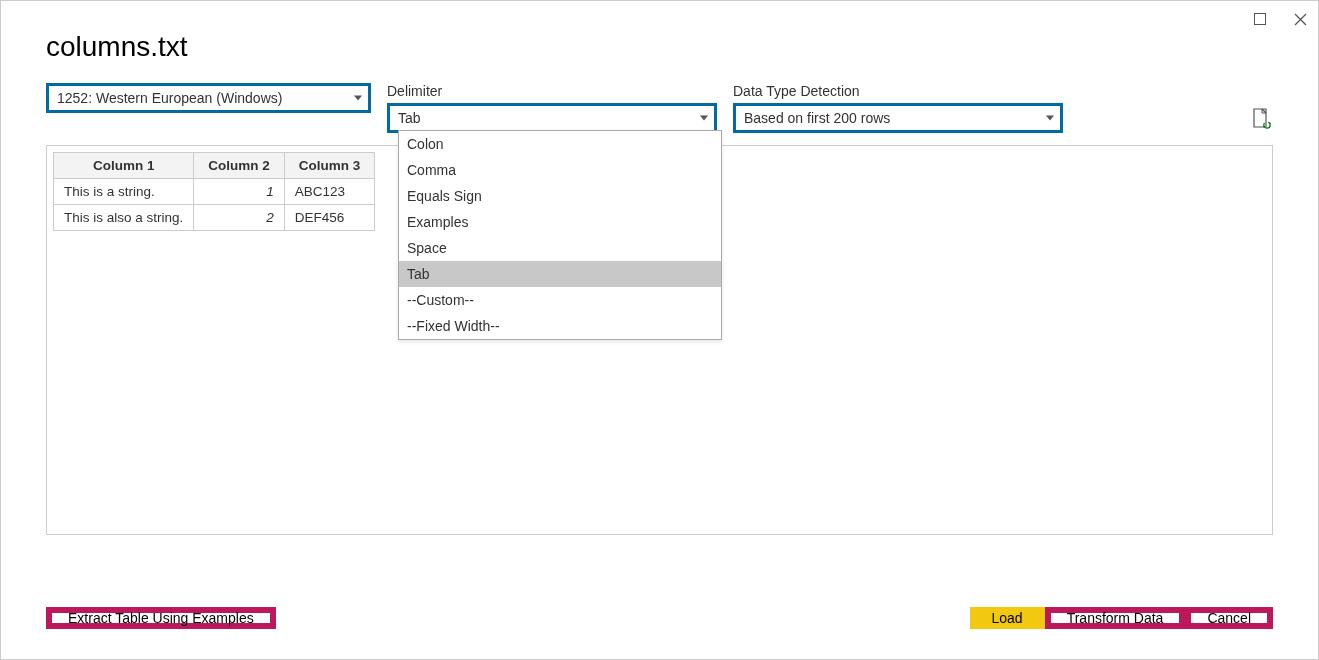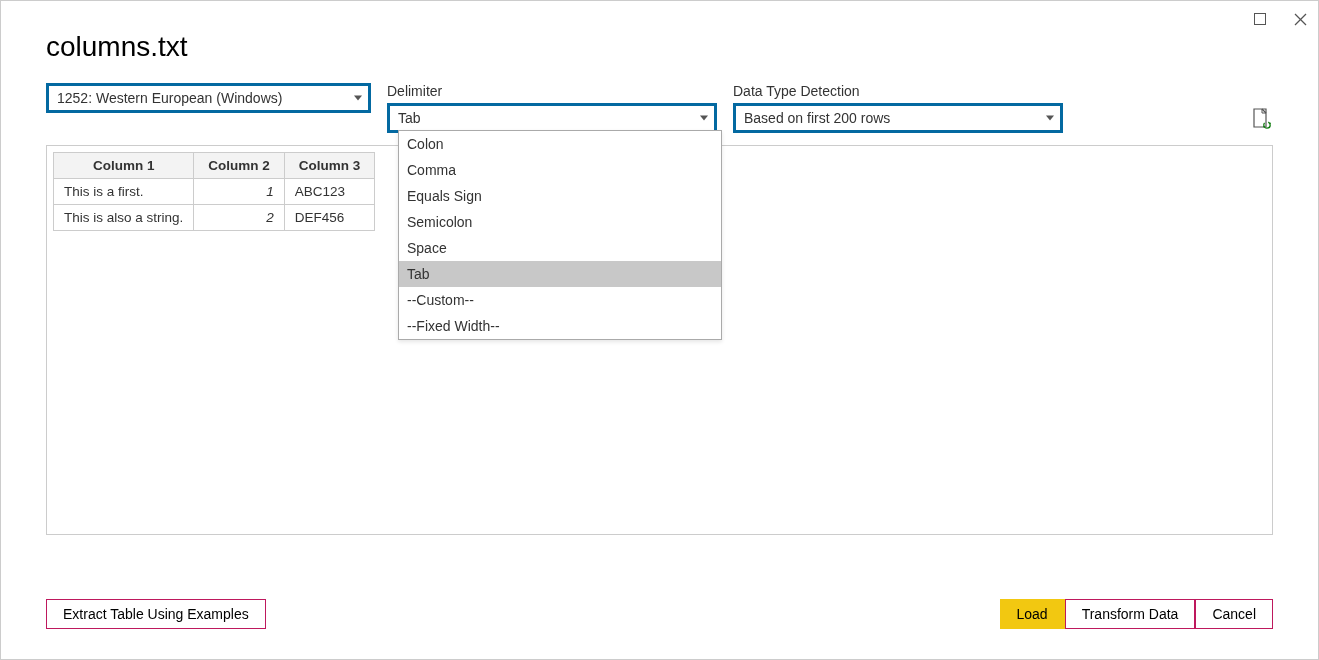--- a/index.html
+++ b/index.html
@@ -137,23 +137,23 @@
   .footer {
     position: absolute;
     bottom: 0;
     left: 0;
     right: 0;
     display: flex;
     justify-content: space-between;
     align-items: center;
   }
   .btn {
-    height: 30px;
+    height: 22px;
     padding: 0 16px;
-    border: 1px solid #be185d;
+    border: 6px solid #be185d;
     background: #fff;
     font-size: 14px;
     cursor: pointer;
     font-family: inherit;
     display: inline-flex;
     align-items: center;
     justify-content: center;
   }
   .btn.primary {
     background: #f2c811;
@@ -193,21 +193,21 @@
 
     <div class="control-group delim">
       <span class="control-label">Delimiter</span>
       <div class="dropdown" style="position:relative;">
         <span>Tab</span>
         <span class="caret"></span>
         <div class="dropdown-list" id="delim-list">
             <div class="opt">Colon</div>
             <div class="opt">Comma</div>
             <div class="opt">Equals Sign</div>
-            <div class="opt">Semicolon</div>
+            <div class="opt">Examples</div>
             <div class="opt">Space</div>
             <div class="opt selected">Tab</div>
             <div class="opt">--Custom--</div>
             <div class="opt">--Fixed Width--</div>
           </div>
       </div>
     </div>
 
     <div class="control-group detect">
       <span class="control-label">Data Type Detection</span>
@@ -235,21 +235,21 @@
     <table class="preview-table">
       <thead>
           <tr id="thead-row">
             <th>Column 1</th>
             <th>Column 2</th>
             <th>Column 3</th>
           </tr>
         </thead>
       <tbody id="tbody">
           <tr>
-            <td>This is a first.</td>
+            <td>This is a string.</td>
             <td class="num">1</td>
             <td>ABC123</td>
           </tr>
           <tr>
             <td>This is also a string.</td>
             <td class="num">2</td>
             <td>DEF456</td>
           </tr>
         </tbody>
     </table>

